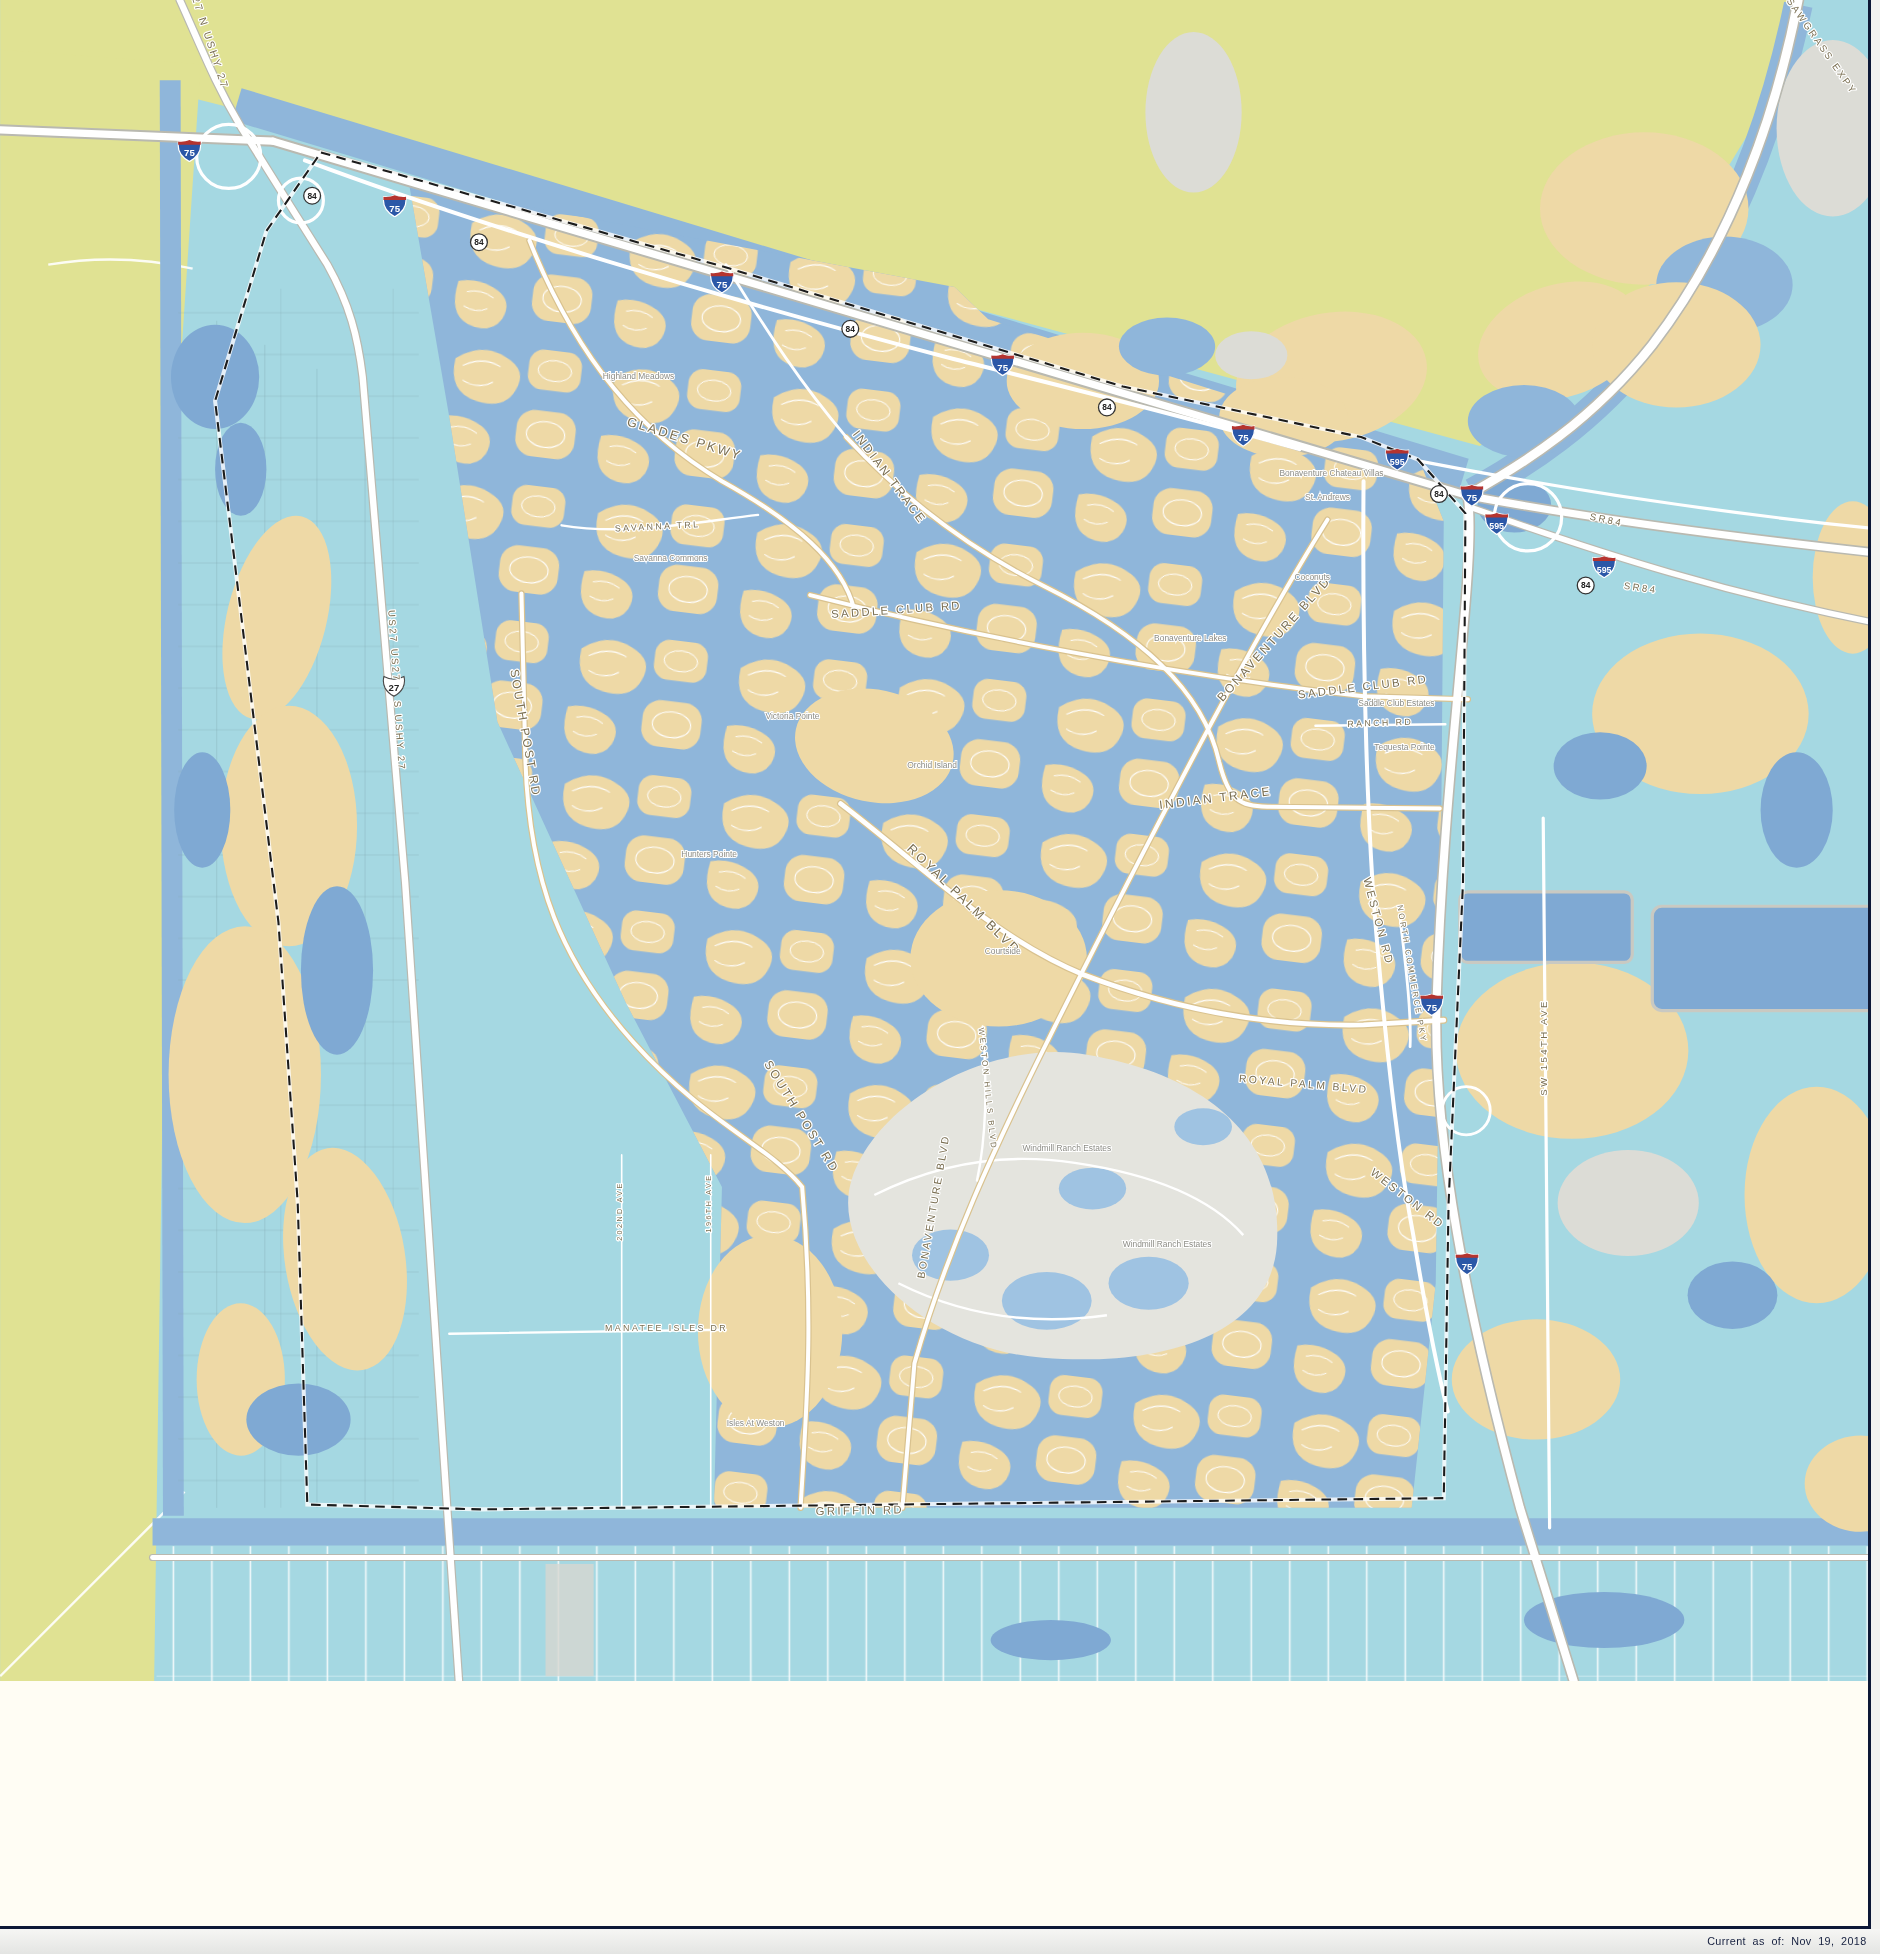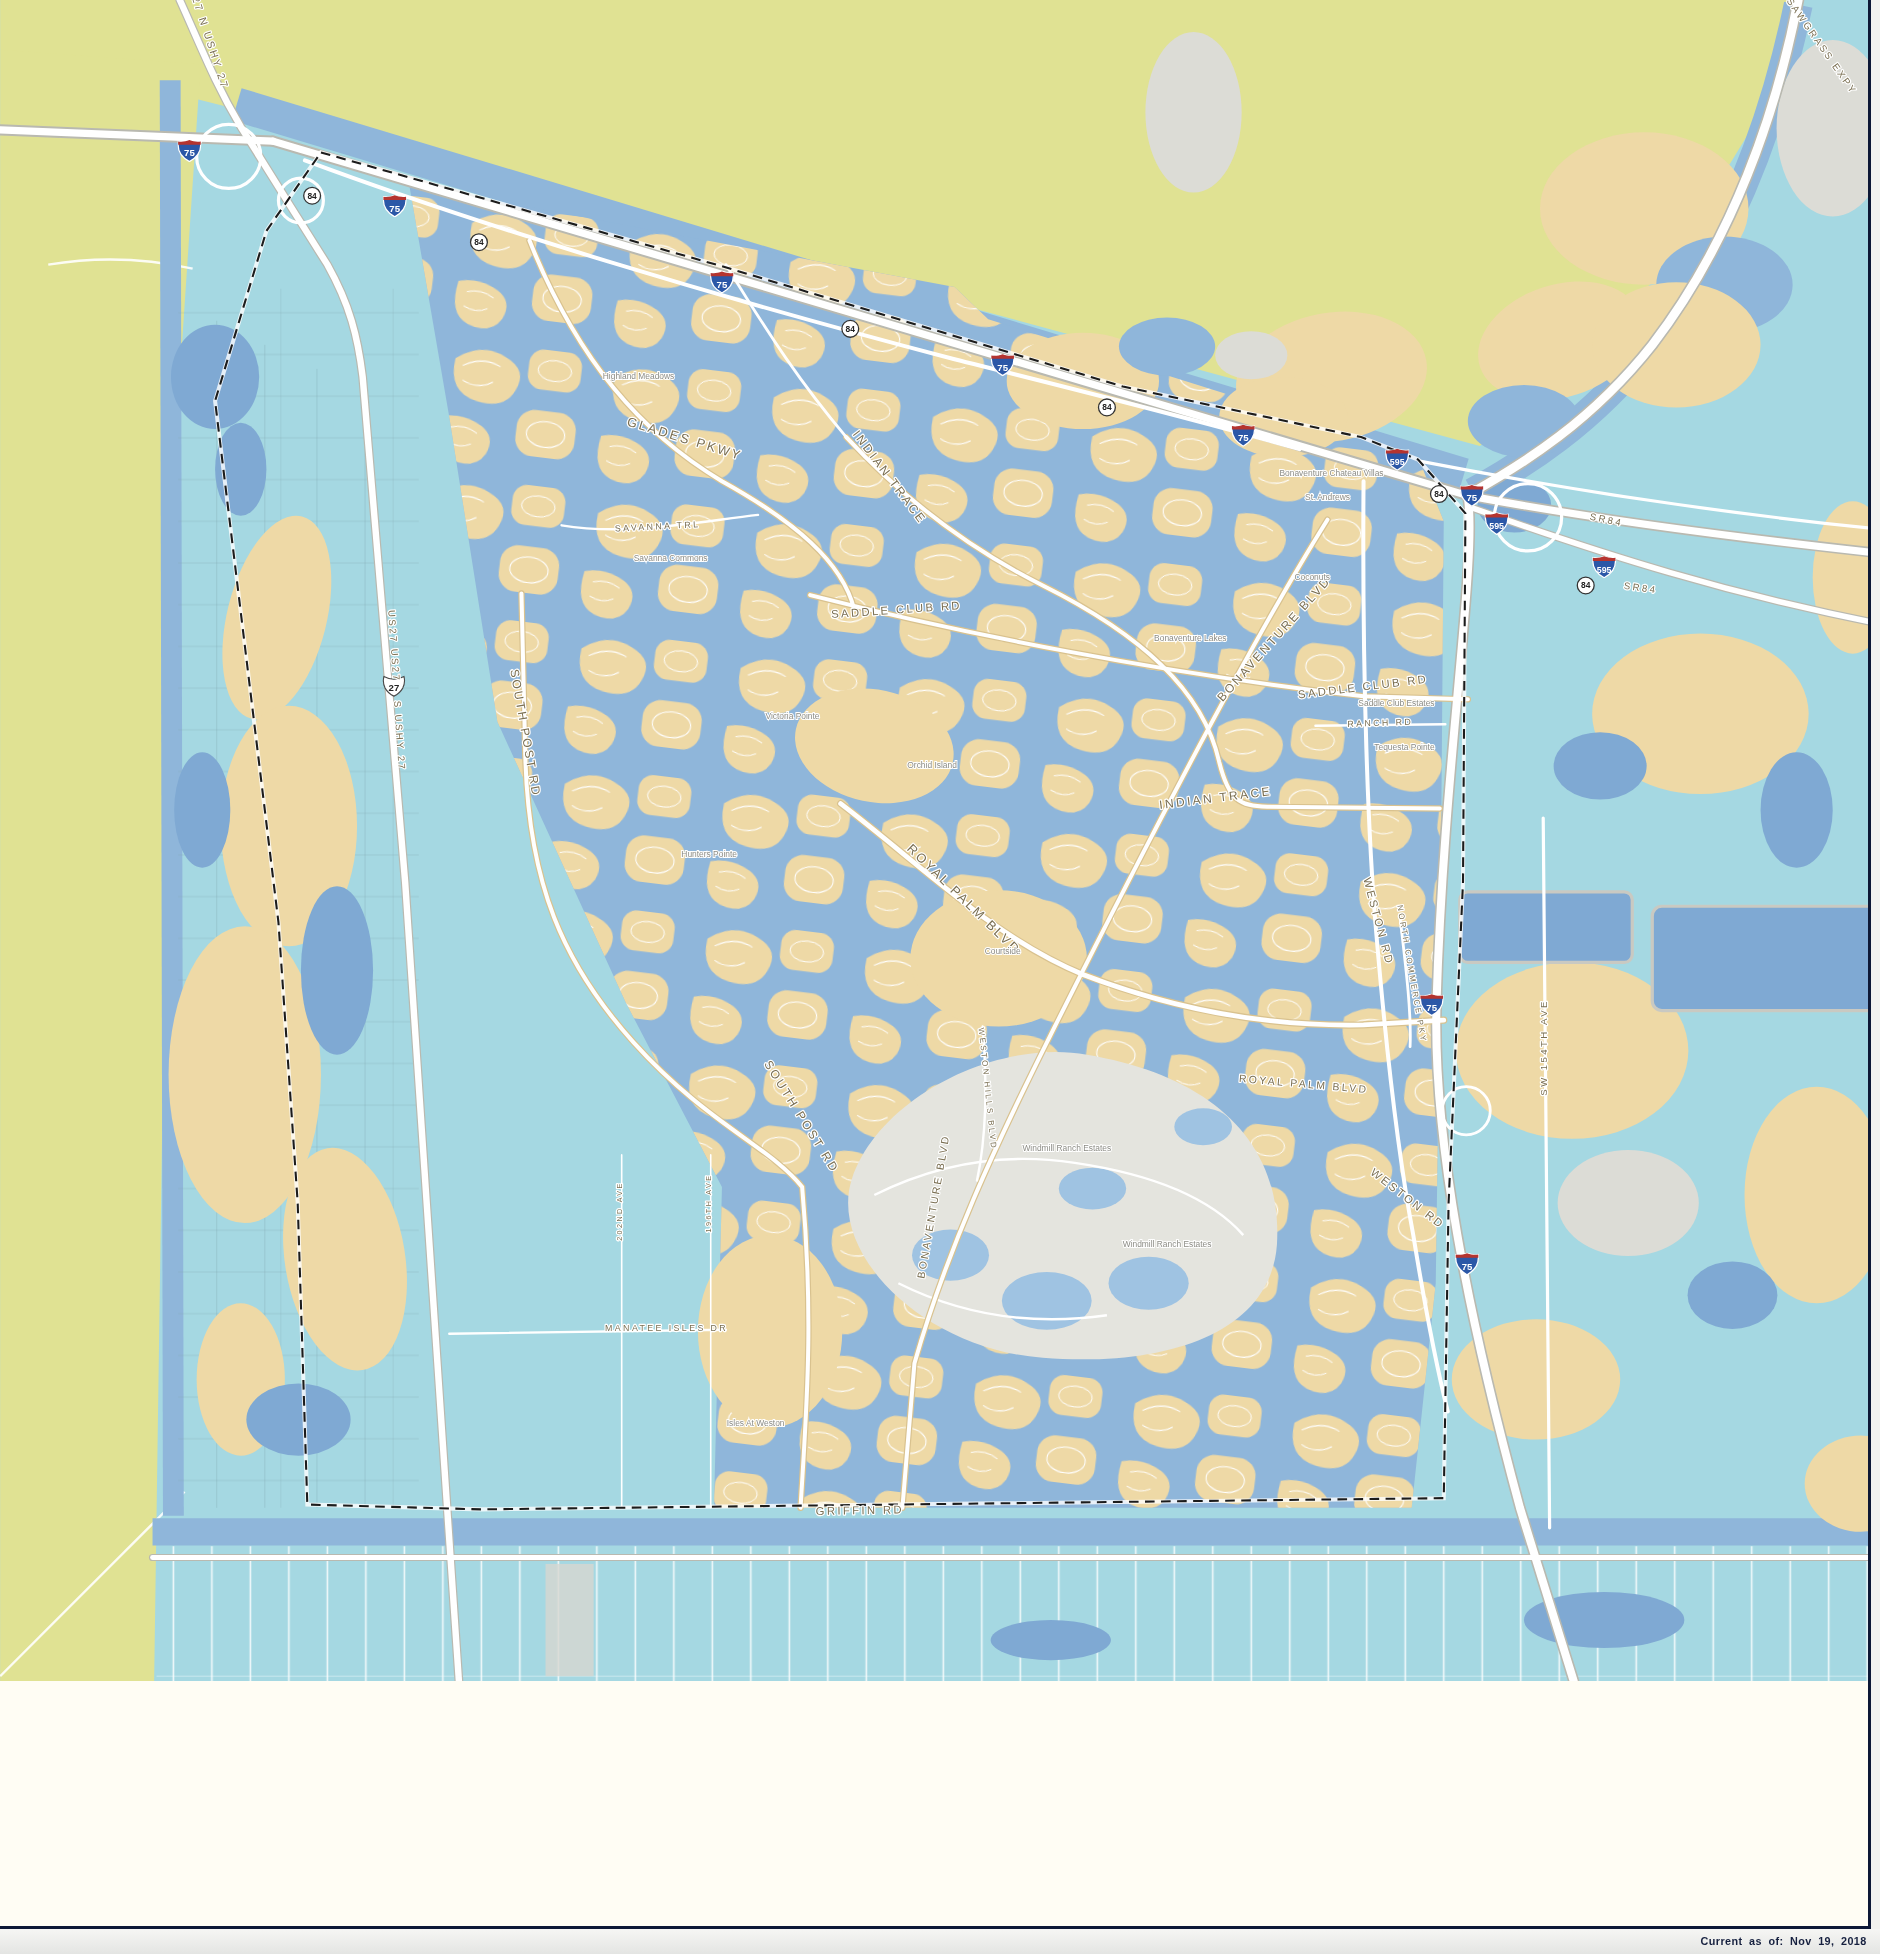--- a/index.html
+++ b/index.html
@@ -12,21 +12,21 @@
   .arealbl{font-family:"Liberation Sans",sans-serif;paint-order:stroke;stroke:#ffffff;stroke-width:2.5px;}
   .shieldtxt{font-family:"Liberation Sans",sans-serif;font-weight:bold;text-anchor:middle;}
   
   #panel{position:absolute;left:0;top:1681px;width:1881px;height:248px;background:#fffdf4;}
   #navybar{position:absolute;left:0;top:1681px;width:1881px;height:13px;background:#0d1836;}
   #right-border{position:absolute;left:1868px;top:0;width:3.2px;height:1929px;background:#0d1836;}
   #right-margin{position:absolute;left:1871px;top:0;width:9.6px;height:1929px;background:#f2f2ef;}
   #bottom-border{position:absolute;left:0;top:1926px;width:1871px;height:3.2px;background:#0d1836;}
   #datestrip{position:absolute;left:0;top:1929px;width:1881px;height:26px;
              background:linear-gradient(#f6f6f4,#e3e4e2);}
-  #date-text{position:absolute;right:14.4px;top:5.6px;font-size:10.8px;font-weight:bold;color:#16203f;
+  #date-text{position:absolute;right:14.4px;top:5.6px;font-size:10.8px;font-weight:normal;color:#16203f;
              letter-spacing:0.4px;word-spacing:3.2px;}
   .leg-item{position:absolute;}
 </style>
 </head>
 <body>
 
 <div id="page">
 
   <div id="map-wrap">
   <svg id="mapsvg" width="1881" height="1681" viewBox="0 0 2345 2096">

